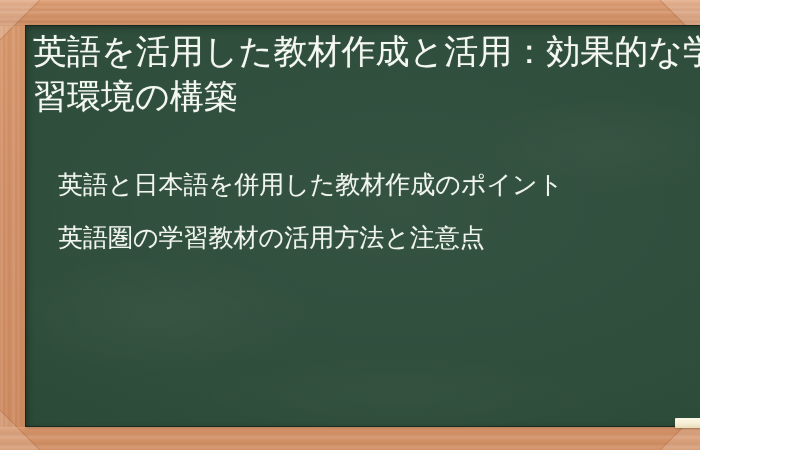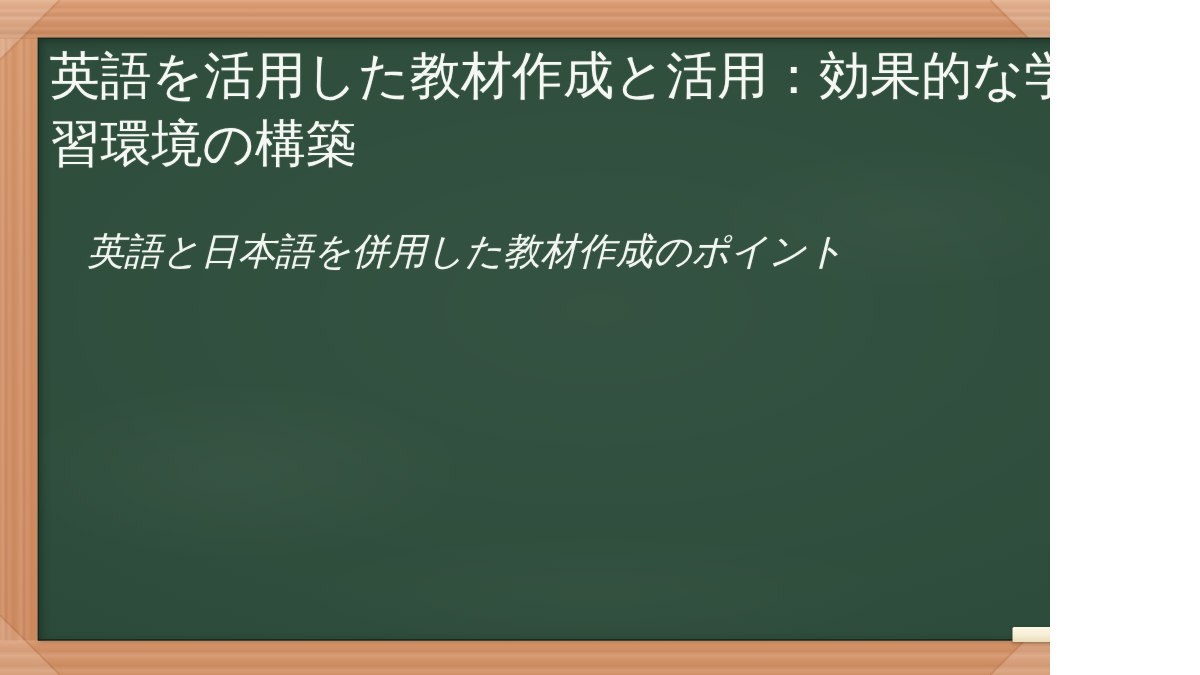--- a/index.html
+++ b/index.html
@@ -124,26 +124,25 @@
     font-size: 34px;
     line-height: 45px;
     font-weight: 400;
     letter-spacing: 0px;
     text-shadow: 0 0 1px rgba(255,255,255,0.35);
     white-space: normal;
   }
   .bullets {
     position: absolute;
     left: 33px;
-    top: 130px;
+    top: 147px;
     width: 690px;
     list-style: none;
     margin: 0;
     padding: 0;
-    font-style: italic;
   }
   .bullet {
     color: #f1f5ef;
     font-size: 25px;
     line-height: 26px;
     height: 26px;
     margin-bottom: 27px;
     white-space: nowrap;
     text-shadow: 0 0 1px rgba(255,255,255,0.28);
   }
@@ -175,19 +174,20 @@
   </div>
 
   <div class="board">
     <div class="board-smudge"></div>
 
     <div class="content">
       <div class="title">英語を活用した教材作成と活用：効果的な学習環境の構築</div>
 
       <ul class="bullets">
         <li class="bullet">英語と日本語を併用した教材作成のポイント</li>
+        <li class="bullet">英語圏の学習教材の活用方法と注意点</li>
       </ul>
     </div>
   </div>
 
   <div class="chalk"></div>
 
 </div>
 
 </body></html>

